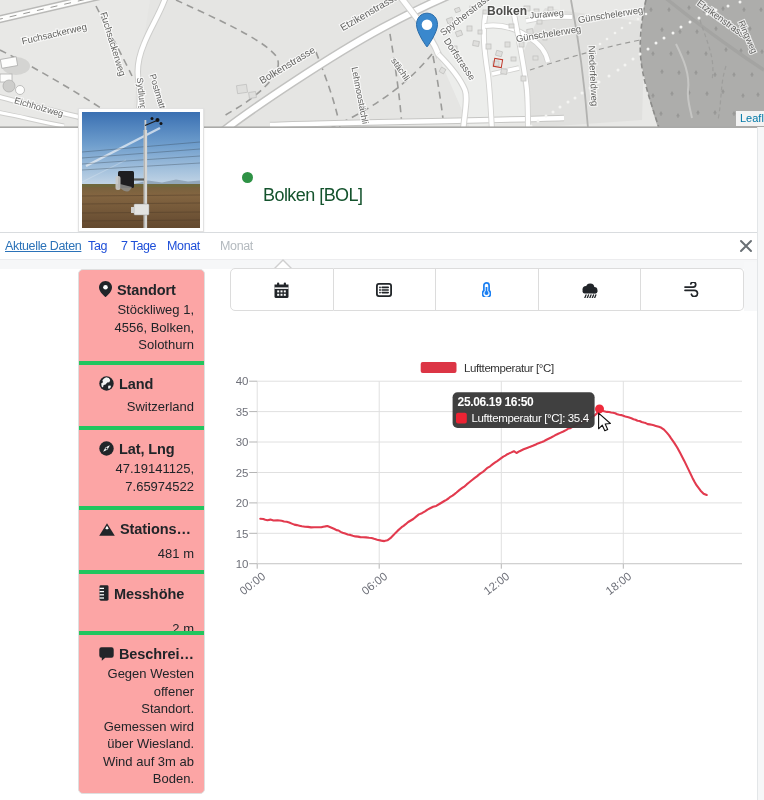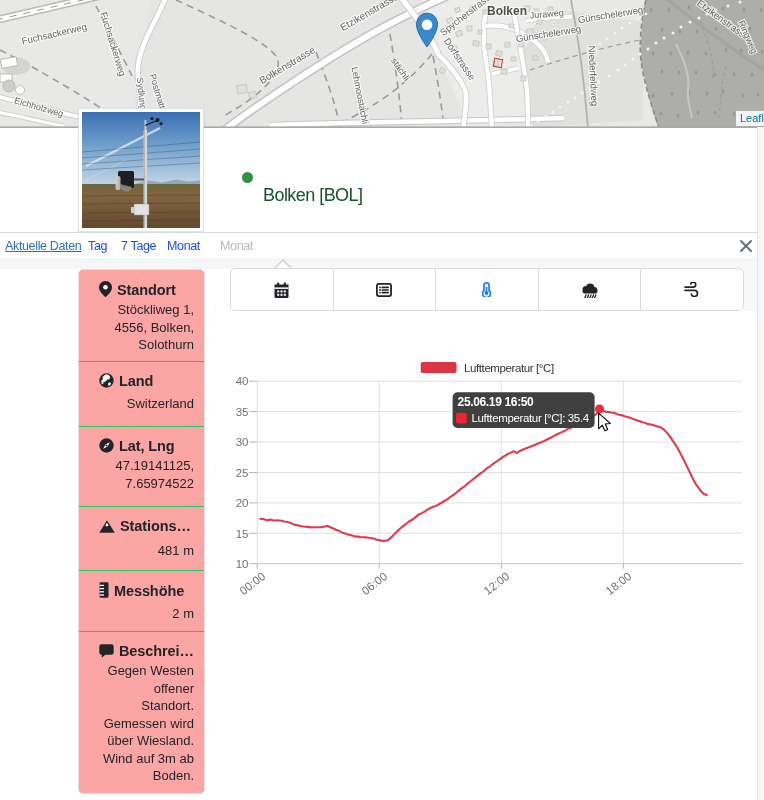--- a/index.html
+++ b/index.html
@@ -11,21 +11,21 @@
 .tab{position:absolute;top:7px;font-size:12.5px;letter-spacing:-0.35px;color:#1d4ed8;white-space:nowrap;}
 #tab-ad{left:5px;color:#2b72b8;text-decoration:underline;}
 #tab-jahr{color:#b4babf;}
 #closex{left:737px;top:237px;width:18px;height:18px;}
 #caret{left:274px;top:259px;width:0;height:0;border-left:9px solid transparent;border-right:9px solid transparent;border-bottom:9px solid #cfcfcf;}
 #caret2{left:276px;top:261px;width:0;height:0;border-left:7px solid transparent;border-right:7px solid transparent;border-bottom:7px solid #fff;}
 #photocard{left:78px;top:108px;width:126px;height:124px;background:#fff;border:1px solid #e2e2e2;box-sizing:border-box;box-shadow:0 1px 2px rgba(0,0,0,.08);}
 #stitle{left:263px;top:166px;font-size:18px;color:#14532d;letter-spacing:-0.55px;margin-top:19px;}
 #sdot{left:242px;top:172px;width:11px;height:11px;border-radius:50%;background:#2e9245;}
 #sidebar{left:78px;top:269px;width:127px;height:525px;background:#fca5a5;border:1px solid #dfdfdf;border-radius:5px;box-sizing:border-box;overflow:hidden;}
-.sbi{box-sizing:border-box;padding:11px 10px 0 20px;border-top:1px solid #22c55e;overflow:hidden;}
+.sbi{box-sizing:border-box;padding:11px 10px 0 20px;border-top:4px solid #22c55e;overflow:hidden;}
 .sbi:first-child{border-top:none;}
 .sbh{font-size:14.5px;font-weight:bold;color:#212529;letter-spacing:-0.1px;white-space:nowrap;overflow:hidden;margin-bottom:3px;}
 .sbh svg{vertical-align:-2px;margin-right:5px;}
 .sbt{font-size:13px;line-height:17.5px;color:#212529;text-align:right;}
 #toolbar{left:230px;top:268px;width:514px;height:43px;display:flex;}
 .tbtn{flex:1;background:#fff;border:1px solid #dcdcdc;border-left:none;display:flex;align-items:center;justify-content:center;}
 .tbtn:first-child{border-left:1px solid #dcdcdc;border-radius:5px 0 0 5px;}
 .tbtn:last-child{border-radius:0 5px 5px 0;}
 </style>
 </head>
@@ -428,21 +428,21 @@
     <div class="sbi" style="height:61px">
       <div class="sbh"><svg width="10" height="16" viewBox="0 0 10 16">
             <rect x="0.5" y="0.3" width="9" height="15.4" rx="1.4" fill="#212529"></rect>
             <g stroke="#fff" stroke-width="1.3">
               <line x1="0.5" y1="3.4" x2="5" y2="3.4"></line>
               <line x1="0.5" y1="6.6" x2="5" y2="6.6"></line>
               <line x1="0.5" y1="9.8" x2="5" y2="9.8"></line>
               <line x1="0.5" y1="13" x2="5" y2="13"></line>
             </g>
           </svg>Messhöhe</div>
-      <div class="sbt" style="margin-top:6px">2 m</div>
+      <div class="sbt" style="margin-top:18px">2 m</div>
     </div>
     <div class="sbi" style="height:162px">
       <div class="sbh"><svg width="15" height="14" viewBox="0 0 15 14">
             <path d="M2.5 0.3 h10 a2.2 2.2 0 0 1 2.2 2.2 v6 a2.2 2.2 0 0 1 -2.2 2.2 h-6.3 L2.8 13.7 v-3 h-0.3 a2.2 2.2 0 0 1 -2.2 -2.2 v-6 a2.2 2.2 0 0 1 2.2 -2.2 z" fill="#212529"></path>
           </svg>Beschrei…</div>
       <div class="sbt">Gegen Westen offener Standort. Gemessen wird über Wiesland. Wind auf 3m ab Boden.</div>
     </div>
   </div>
 
   <svg class="abs" style="left:220px;top:352px" width="544" height="248" viewBox="220 352 544 248" id="chart" font-family="'Liberation Sans',sans-serif">

